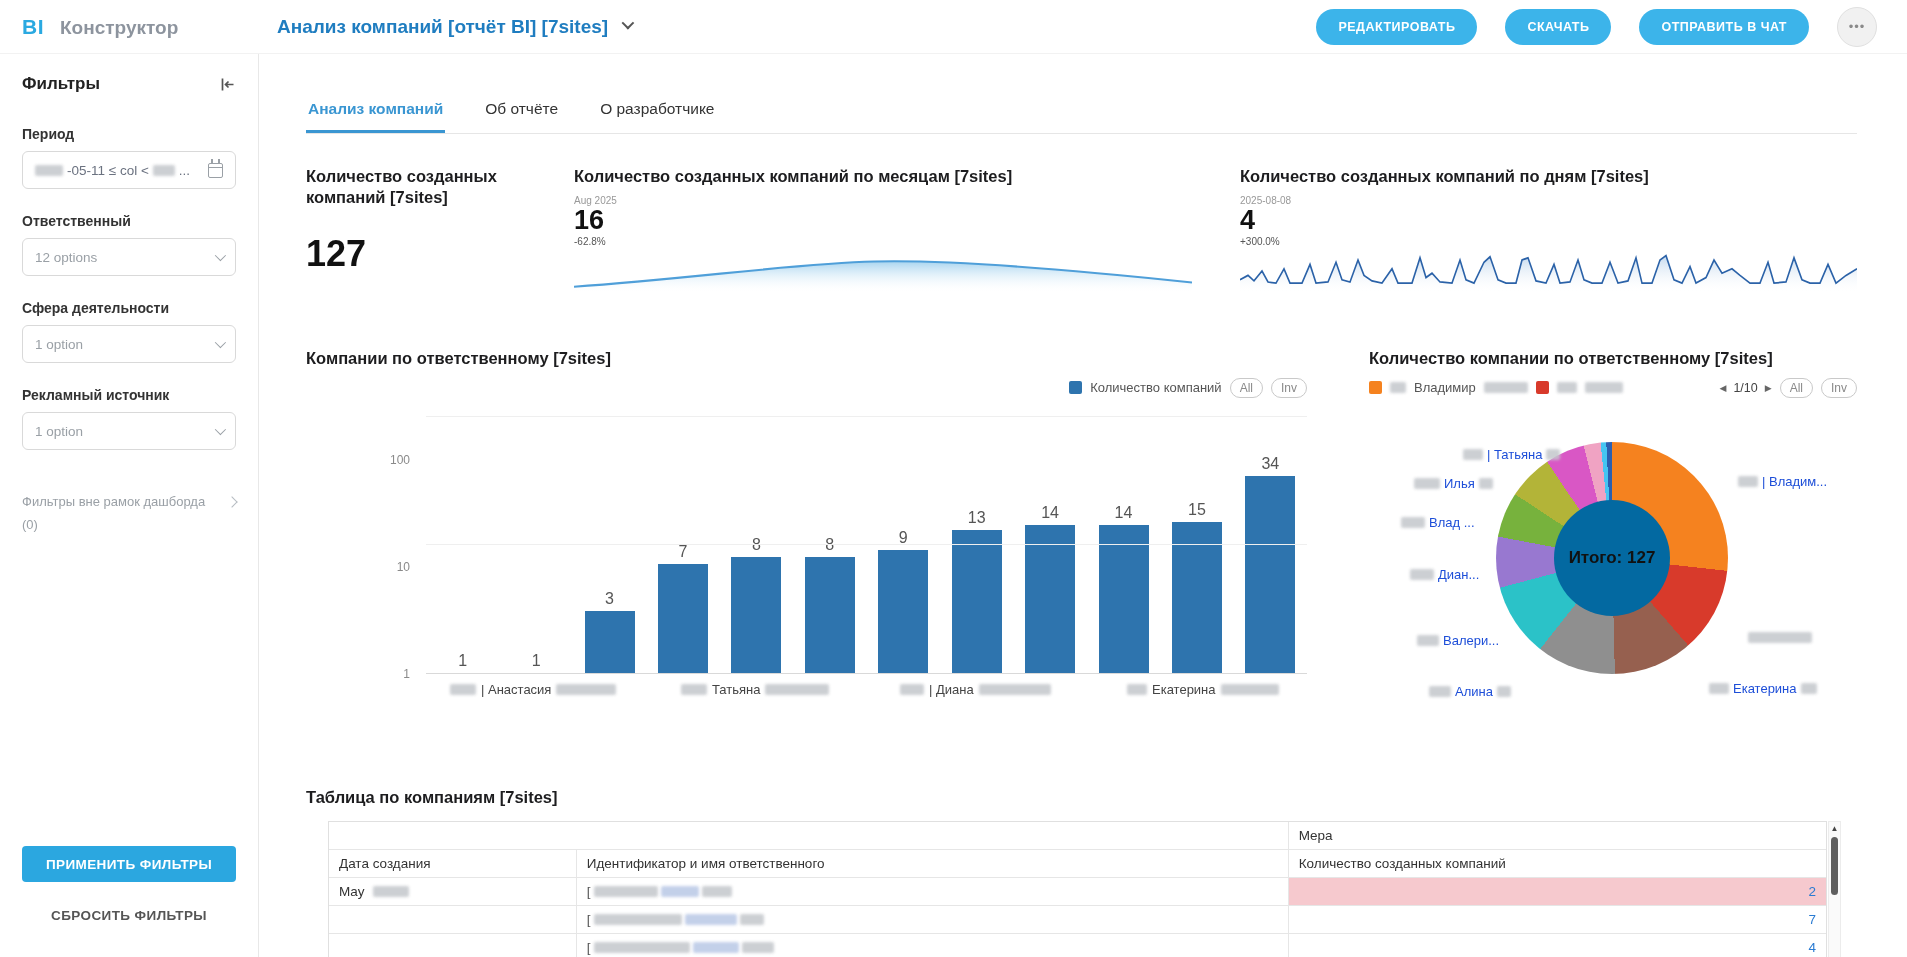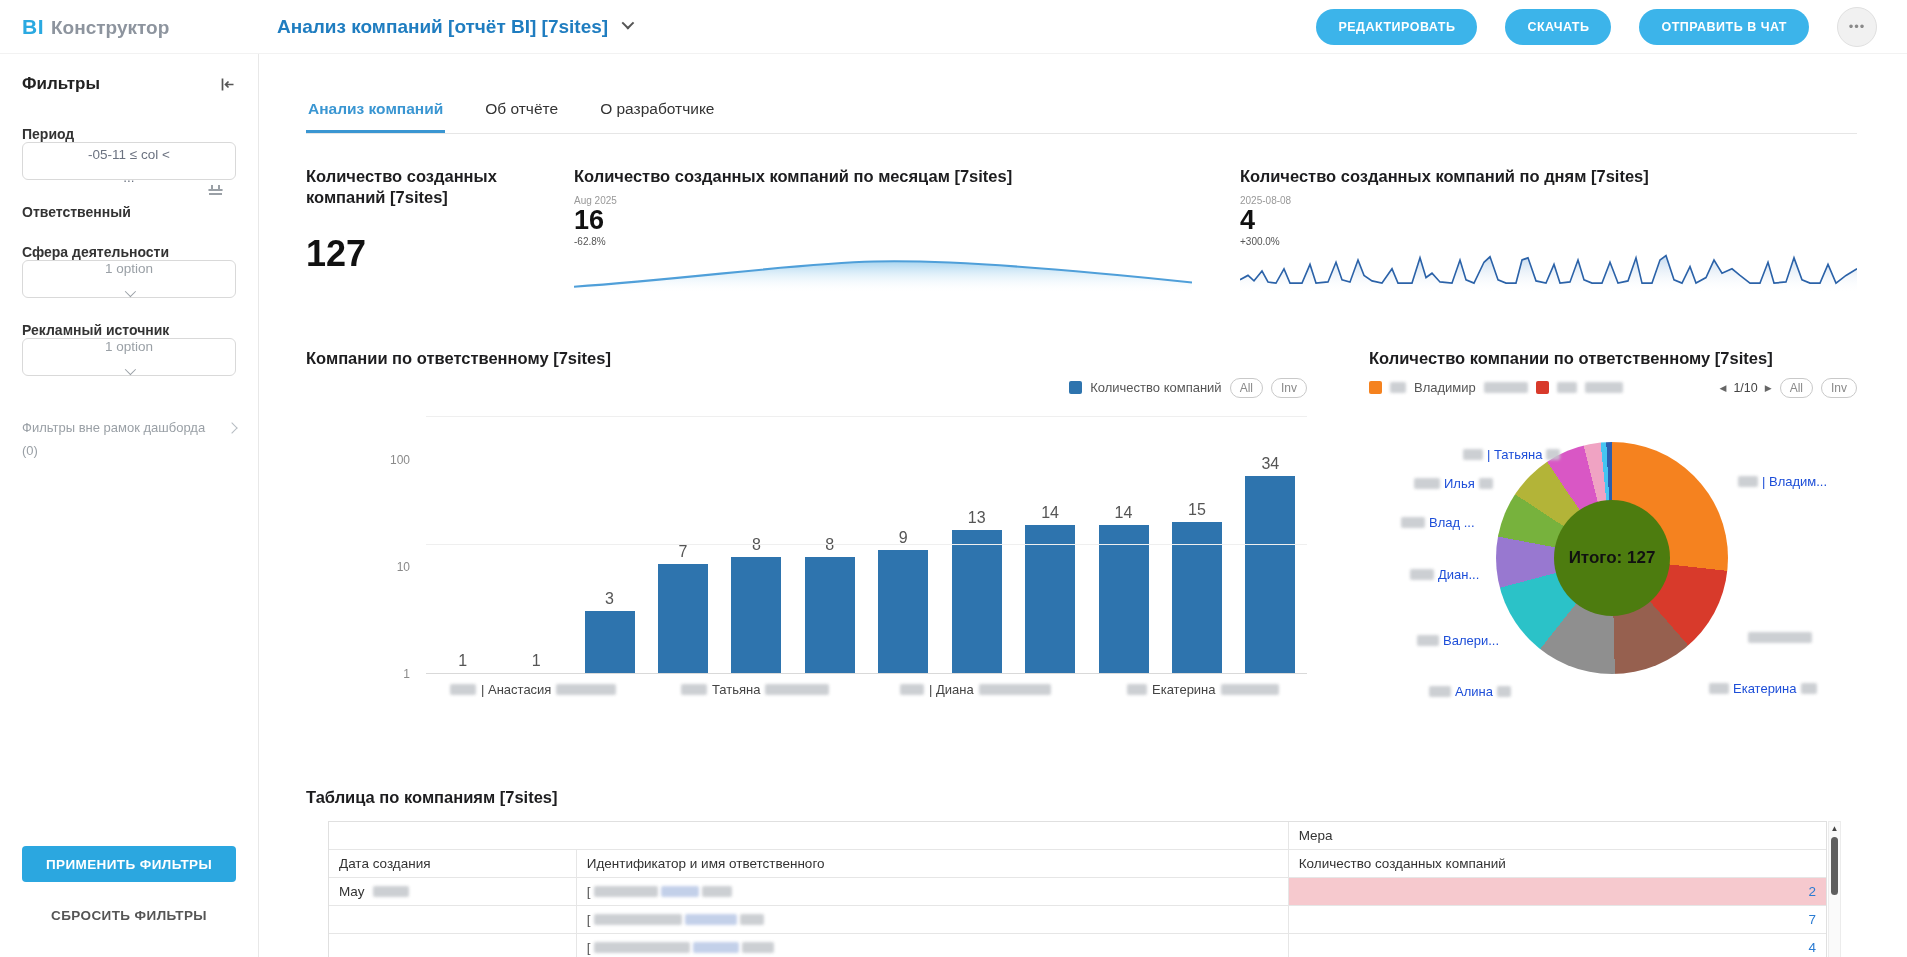--- a/index.html
+++ b/index.html
@@ -2,21 +2,21 @@
 <html><head>
 <meta charset="utf-8">
 <style>
   * { margin:0; padding:0; box-sizing:border-box; }
   html,body { width:1907px; height:957px; overflow:hidden; background:#fff;
     font-family:"Liberation Sans","DejaVu Sans",sans-serif; color:#222; }
 
   
   .topbar { position:absolute; left:0; top:0; right:0; height:54px; background:#fff;
     display:flex; align-items:center; border-bottom:1px solid #f2f2f2; z-index:5; }
-  .logo { width:259px; padding-left:22px; display:flex; align-items:baseline; gap:7px; }
+  .logo { width:259px; padding-left:22px; display:flex; align-items:baseline; gap:16px; }
   .logo-bi { font-size:21px; font-weight:800; color:#2aa9e1; letter-spacing:.5px; }
   .logo-rest { font-size:19px; font-weight:700; color:#8d949e; }
   .title-wrap { display:flex; align-items:center; margin-left:18px; }
   .page-title { font-size:19px; font-weight:700; color:#1f7dc0; }
   .chev-down { width:9px; height:9px; border-right:2px solid #555; border-bottom:2px solid #555;
     transform:rotate(45deg) translateY(-2px); margin-left:14px; margin-top:-4px; }
   .actions { margin-left:auto; display:flex; align-items:center; gap:28px; padding-right:30px; }
   .act-btn { border:none; background:#3cb4ea; color:#fff; height:36px; border-radius:18px;
     padding:0 22px; font-size:12.5px; font-weight:700; letter-spacing:.5px; cursor:pointer;
     font-family:inherit; }
@@ -24,22 +24,22 @@
     color:#8a8a8a; font-size:13px; letter-spacing:1px; cursor:pointer; font-family:inherit; }
 
   
   .sidebar { position:absolute; left:0; top:54px; bottom:0; width:259px; background:#fff;
     border-right:1px solid #e8e8e8; padding:20px 22px 20px 22px; display:flex; flex-direction:column; }
   .sb-head { display:flex; align-items:center; justify-content:space-between; }
   .sb-title { font-size:17px; font-weight:700; color:#222; }
   .collapse { cursor:pointer; display:flex; }
   .f-label { margin-top:24px; font-size:14px; font-weight:700; color:#333; }
   .f-label.first { margin-top:32px; }
-  .f-input, .f-select { height:38px; border:1px solid #d9d9d9; border-radius:6px;
-    display:flex; align-items:center; padding:0 12px; gap:4px; background:#fff; cursor:pointer;flex-direction:column; }
+  .f-input, .f-select { margin-top:9px; height:38px; border:1px solid #d9d9d9; border-radius:6px;
+    display:flex; align-items:center; padding:0 12px; gap:4px; background:#fff; cursor:pointer; }
   .f-val { font-size:13.5px; color:#6b7280; white-space:nowrap; }
   .sel-val { font-size:13.5px; color:#9aa0a6; flex:1; }
   .chev-s { width:8px; height:8px; border-right:1.6px solid #9aa0a6; border-bottom:1.6px solid #9aa0a6;
     transform:rotate(45deg) translateY(-2px); }
   .cal { width:15px; height:15px; border:1.6px solid #9aa0a6; border-radius:2px; position:relative; margin-left:auto; }
   .cal::before { content:""; position:absolute; top:-5px; left:2px; width:2px; height:4px; background:#9aa0a6;
     box-shadow:7px 0 #9aa0a6; }
   .cal::after { content:""; position:absolute; top:3px; left:0; right:0; height:1.6px; background:#9aa0a6; }
   .outer { margin-top:44px; display:flex; align-items:center; justify-content:space-between;
     font-size:13px; color:#9aa0a6; cursor:pointer; }
@@ -95,21 +95,21 @@
   .bar { width:50px; background:#2e74ae; }
   .bar-val { font-size:16px; color:#555; margin-bottom:3px; }
   .x-axis { position:relative; height:28px; margin-left:120px; }
   .x-group { position:absolute; top:8px; display:flex; align-items:center; gap:5px; font-size:13px;
     color:#444; white-space:nowrap; }
 
   
   .donut-area { position:relative; height:296px; margin-top:12px; }
   .donut { position:absolute; left:127px; top:30px; width:232px; height:232px; border-radius:50%; }
   .donut-hole { position:absolute; left:185px; top:88px; width:116px; height:116px; border-radius:50%;
-    background:#4d7c0f; display:flex; align-items:center; justify-content:center; }
+    background:#0369a1; display:flex; align-items:center; justify-content:center; }
   .donut-center { font-size:17px; font-weight:700; color:#111; }
   .callout { position:absolute; display:flex; align-items:center; gap:4px; font-size:13px; color:#1d4ed8; white-space:nowrap; }
 
   
   .table-sec { margin-top:80px; }
   .tbl-wrap { margin-top:14px; margin-left:22px; display:flex; }
   .tbl { width:1499px; border:1px solid #e0e0e0; border-bottom:none; }
   .tr { display:flex; height:28px; border-bottom:1px solid #e6e6e6; }
   .tr:last-child { border-bottom:1px solid #e6e6e6; }
   .td { border-right:1px solid #e6e6e6; padding:0 10px; display:flex; align-items:center;
@@ -163,20 +163,24 @@
   <div class="f-label first">Период</div>
   <div class="f-input">
     <span class="redact" style="width:28px"></span>
     <span class="f-val">-05-11 ≤ col &lt;</span>
     <span class="redact" style="width:22px"></span>
     <span class="f-val">...</span>
     <span class="cal"></span>
   </div>
 
   <div class="f-label">Ответственный</div>
+  <div class="f-select">
+    <span class="sel-val">12 options</span>
+    <span class="chev-s"></span>
+  </div>
 
   <div class="f-label">Сфера деятельности</div>
   <div class="f-select">
     <span class="sel-val">1 option</span>
     <span class="chev-s"></span>
   </div>
 
   <div class="f-label">Рекламный источник</div>
   <div class="f-select">
     <span class="sel-val">1 option</span>

